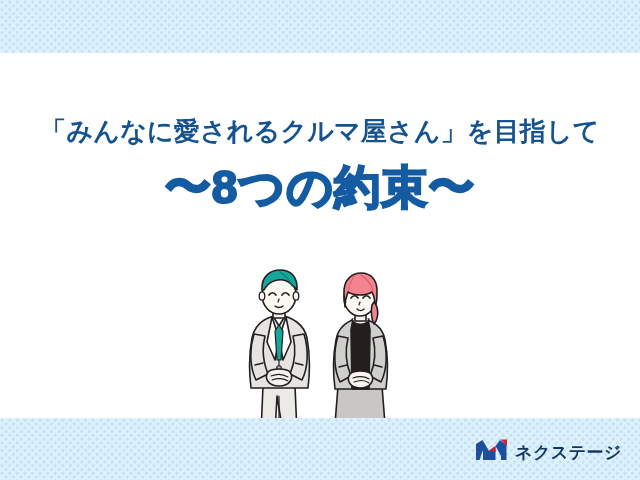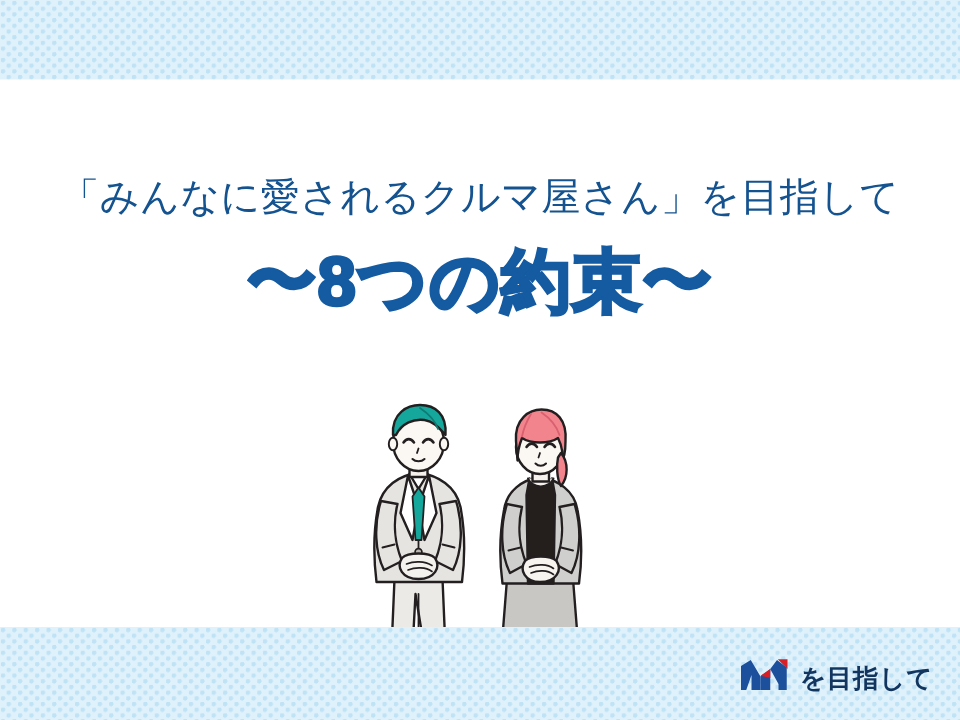--- a/index.html
+++ b/index.html
@@ -38,21 +38,21 @@
   .headline-wrap {
     position: absolute;
     left: 0;
     top: 118px;
     width: 640px;
     text-align: center;
     line-height: 1;
   }
   #headline-sub {
     font-size: 26px;
-    font-weight: 400;
+    font-weight: 700;
     color: #14538f;
     letter-spacing: 0.2px;
     white-space: nowrap;
   }
   #headline-main {
     margin-top: 20px;
     font-size: 46px;
     font-weight: 700;
     color: #145ba2;
     letter-spacing: 1px;
@@ -215,16 +215,16 @@
 
   <div id="brand-logo">
     <span>
       <svg width="33" height="22" viewBox="0 0 33 22" xmlns="http://www.w3.org/2000/svg">
         <path d="M1 21 L1 5 L7.5 1 L14 12 L14 21 L8 21 L8 11 L4.5 21 Z" fill="#1c4f9c"></path>
         <path d="M14 12 L14 21 L20.5 21 L20.5 7 L26 17 L26 21 L31.5 21 L31.5 6 L25 1 L20.5 7 Z" fill="#1c4f9c"></path>
         <path d="M25.5 0.5 L32 0.5 L32 7 Z" fill="#d61f26"></path>
         <path d="M14 11.5 L20.5 7 L20.5 13 Z" fill="#d61f26"></path>
       </svg>
     </span>
-    <span id="brand-wordmark">を目指して</span>
+    <span id="brand-wordmark">ネクステージ</span>
   </div>
 
 </div>
 
 </body></html>

